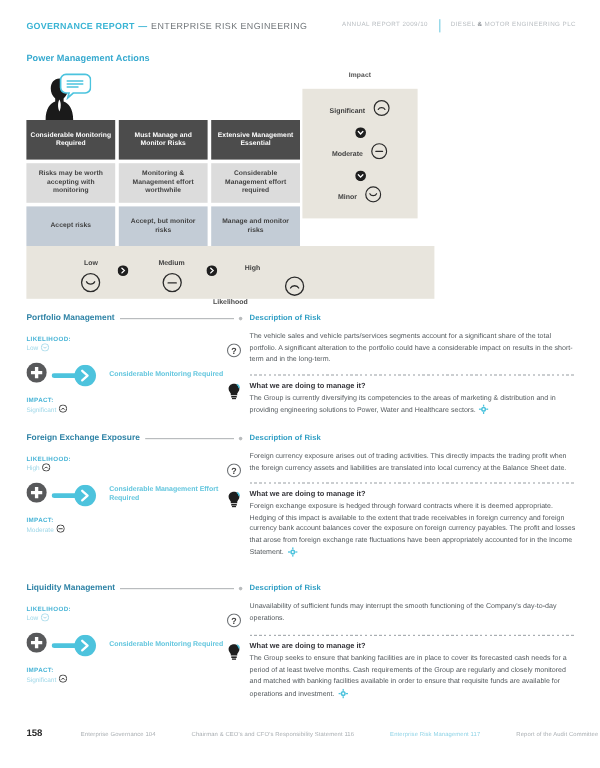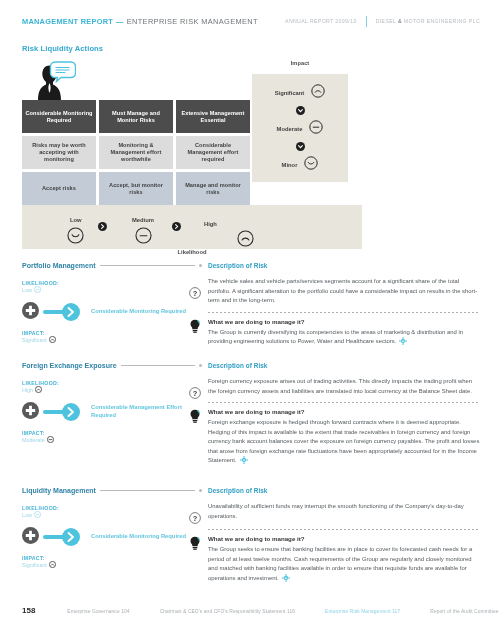--- a/index.html
+++ b/index.html
@@ -165,30 +165,30 @@
   .foot-item.active { color: #8fd3e6; }
   .foot-item + .foot-item { margin-left: 30px; }
 </style>
 </head>
 <body>
 
 <div class="page">
 
   <div class="hdr">
     <div class="hdr-left">
-      <span class="b">MANAGEMENT REPORT</span><span class="dash">—</span><span class="t2">ENTERPRISE RISK MANAGEMENT</span>
+      <span class="b">GOVERNANCE REPORT</span><span class="dash">—</span><span class="t2">ENTERPRISE RISK ENGINEERING</span>
     </div>
     <div class="hdr-right">
       <span>ANNUAL REPORT 2009/10</span>
       <span class="hdr-rule"></span>
       <span><span>DIESEL</span> <span class="amp">&amp;</span> <span>MOTOR ENGINEERING PLC</span></span>
     </div>
   </div>
 
-  <div class="sect-title">Risk Liquidity Actions</div>
+  <div class="sect-title">Power Management Actions</div>
 
   <div class="matrix">
     <div class="person">
       <svg width="52" height="40" viewBox="0 0 52 40">
         <path d="M14 40 C14 30 18 26 22 24.5 L22 22 C19.5 20 18.3 17 18.3 13.8 C18.3 9 21.2 5.5 25.5 5.5 C29.8 5.5 32.7 9 32.7 13.8 C32.7 17 31.5 20 29 22 L29 24.5 C33 26 37 30 37 40 Z" fill="#1a1a1a"></path>
         <path d="M25.5 23 C27 25.5 27 30 25.5 33 C24 30 24 25.5 25.5 23 Z" fill="#ffffff"></path>
         <path d="M31 2 H47 A4.5 4.5 0 0 1 51.5 6.5 V13 A4.5 4.5 0 0 1 47 17.5 H37 L32.5 21.5 L33.5 17.5 H31 A4.5 4.5 0 0 1 26.5 13 V6.5 A4.5 4.5 0 0 1 31 2 Z" fill="#ffffff" stroke="#4bc3de" stroke-width="1.4"></path>
         <path d="M32 7.5 H45 M32 10 H45 M32 12.5 H41" stroke="#4bc3de" stroke-width="1.2" stroke-linecap="round"></path>
       </svg>
     </div>

